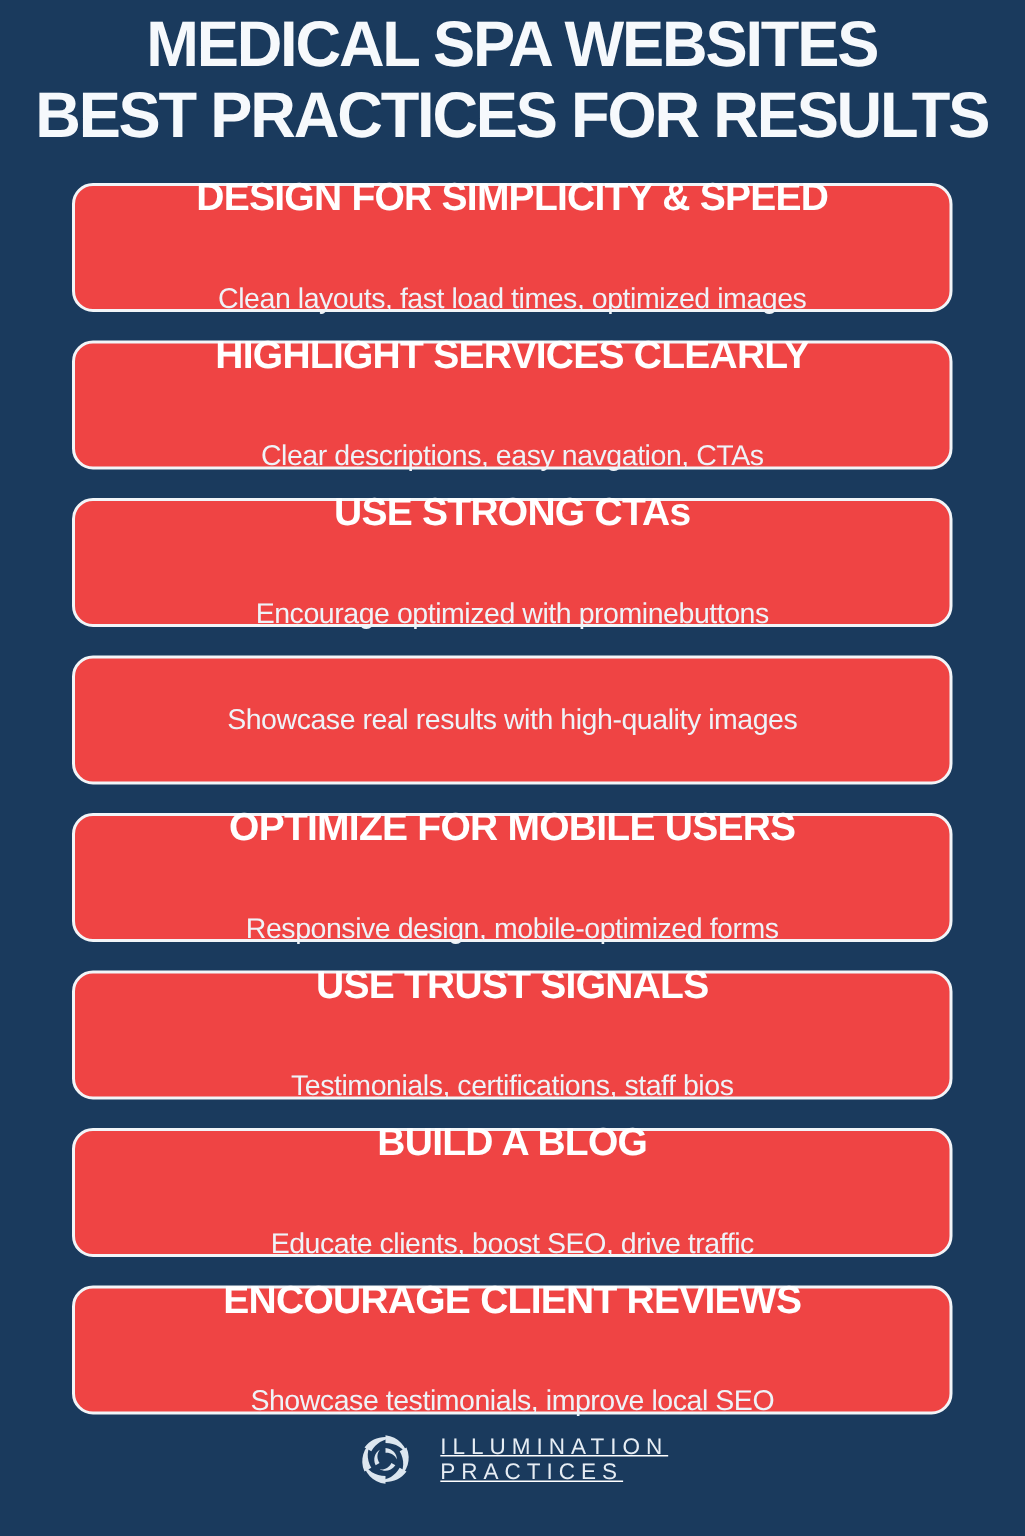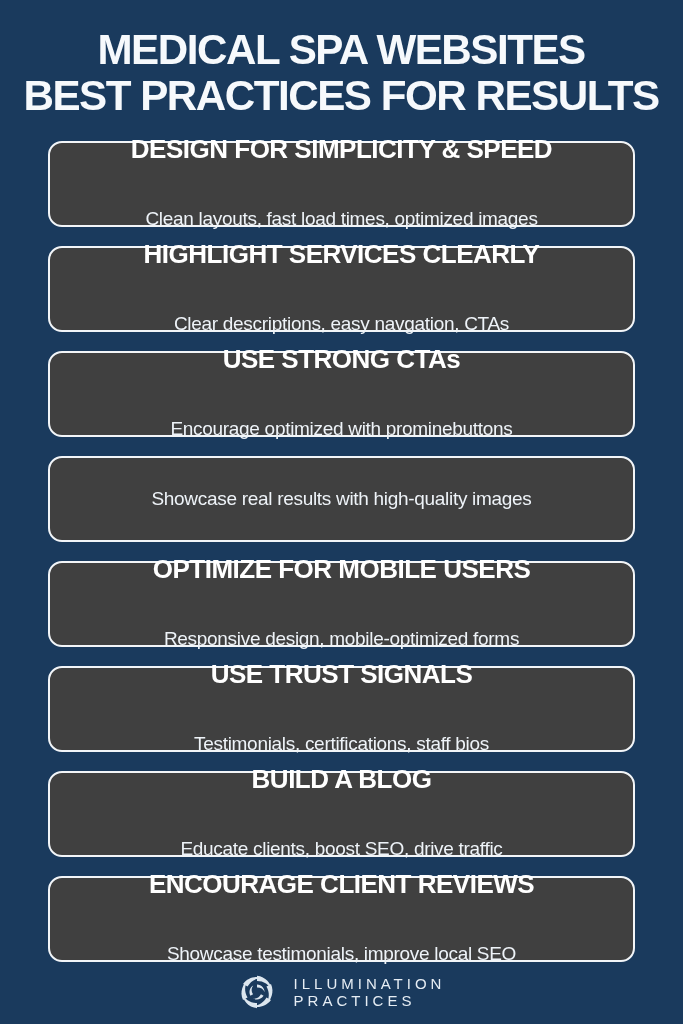--- a/index.html
+++ b/index.html
@@ -9,20 +9,21 @@
     font-family: "Liberation Sans", sans-serif;
     color: #ffffff;
     overflow: hidden;
   }
   .poster {
     width: 683px;
     height: 992px;
     display: flex;
     flex-direction: column;
     align-items: center;
+    justify-content: flex-end;
   }
   .title-block {
     margin-top: 26px;
     text-align: center;
     line-height: 1.08;
     white-space: nowrap;
   }
   .title-line {
     display: block;
     font-weight: 700;
@@ -33,21 +34,21 @@
   }
   .cards {
     margin-top: 22px;
     display: flex;
     flex-direction: column;
     gap: 19px;
     width: 587px;
   }
   .card {
     height: 86px;
-    background: #404040;
+    background: #ef4444;
     border: 2.5px solid #f2f5f8;
     border-radius: 14px;
     display: flex;
     flex-direction: column;
     align-items: center;
     justify-content: center;
     text-align: center;
     padding: 4px 14px 6px 14px;
     gap: 40px;
   }
@@ -65,20 +66,21 @@
     font-weight: 400;
     color: #eef3f8;
     letter-spacing: -0.3px;
     white-space: nowrap;
   }
   .footer {
     margin-top: 11px;
     display: flex;
     align-items: center;
     gap: 18px;
+    text-decoration: underline;
   }
   .logo-icon {
     width: 38px;
     height: 38px;
     flex: 0 0 auto;
   }
   .brand-text {
     display: flex;
     flex-direction: column;
     line-height: 1.15;

